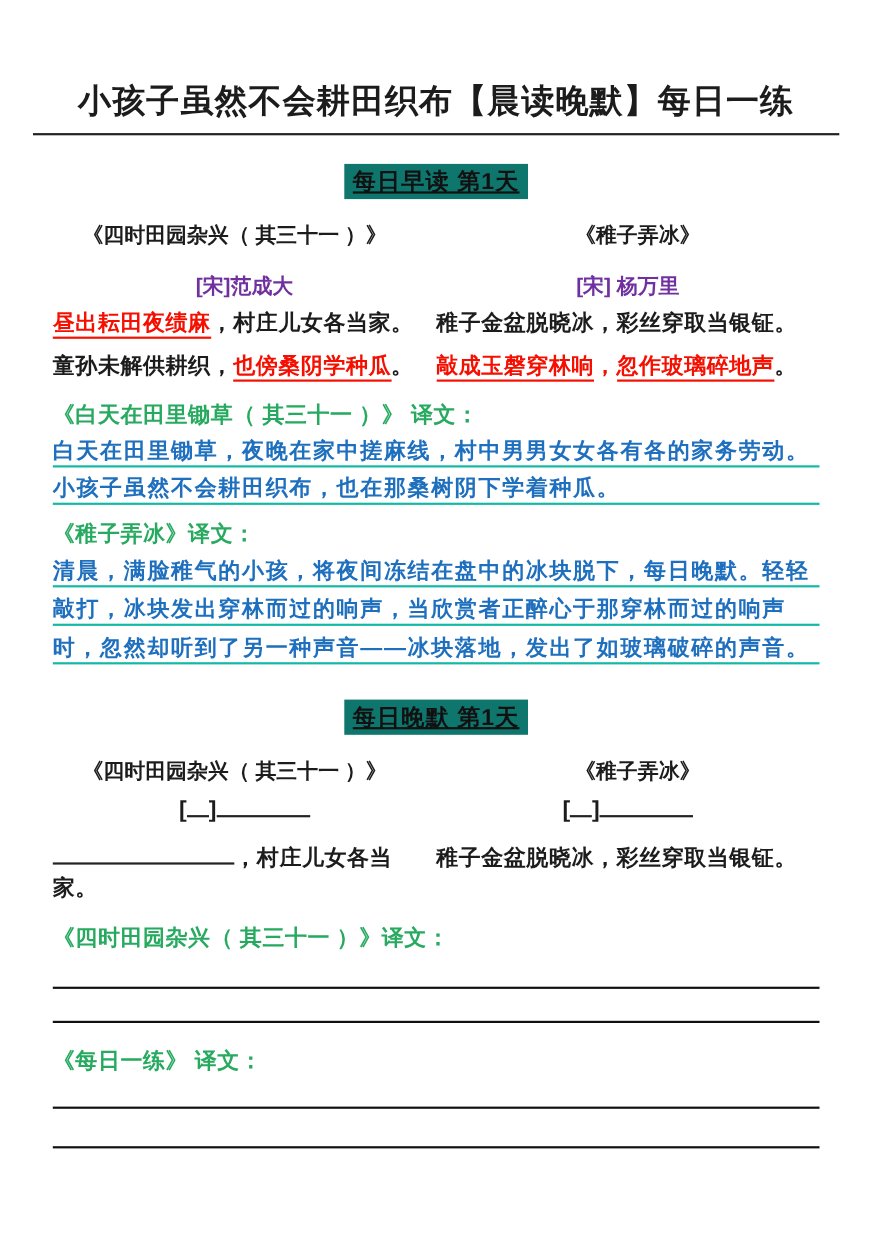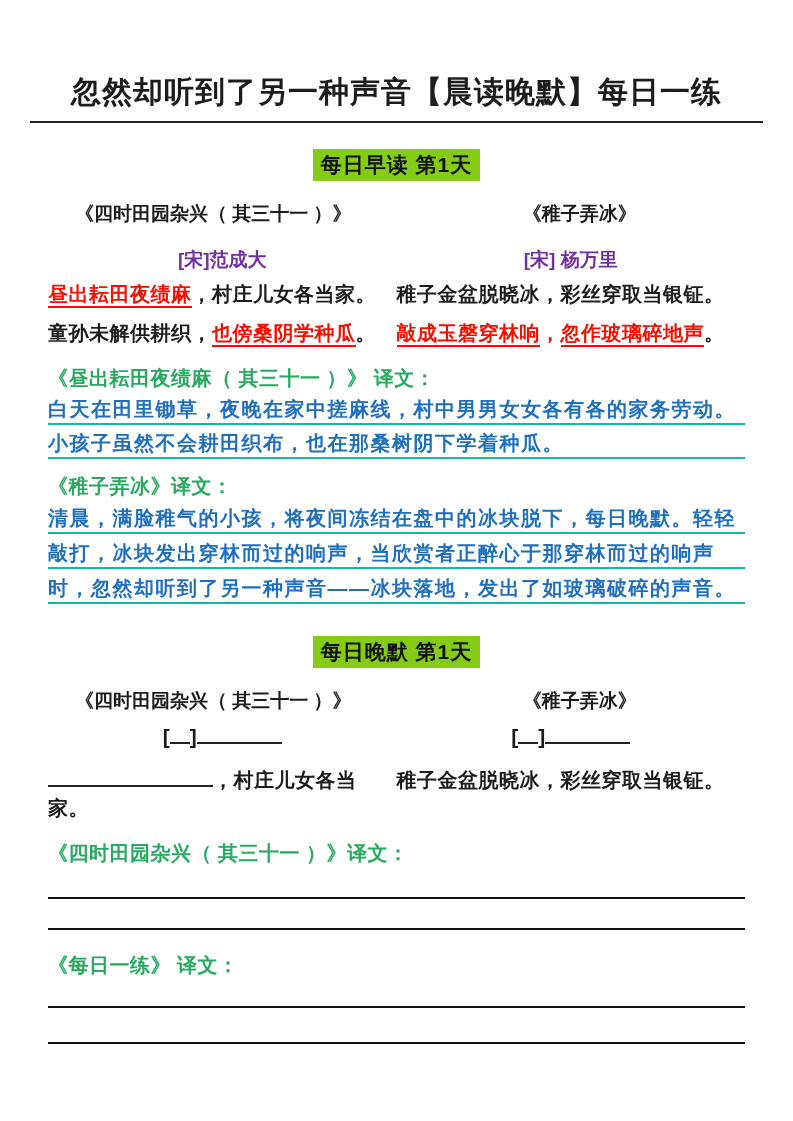--- a/index.html
+++ b/index.html
@@ -13,22 +13,22 @@
     margin-top:72px; border-bottom:2px solid #222;
     padding-bottom:8px; text-align:center;
   }
   .title { font-size:30px; letter-spacing:1px; font-weight:900; }
   .content { padding:0 18px; }
 
   .section-header-row { text-align:center; }
   .m-top-26 { margin-top:26px; }
   .m-top-32 { margin-top:32px; }
   .section-header {
-    display:inline-block; background:#84cc16; color:#111;
-    font-size:21px; padding:2px 8px; letter-spacing:1px;
+    display:inline-block; background:#0f766e; color:#111;
+    font-size:21px; padding:2px 8px; letter-spacing:1px;text-decoration:underline;
   }
 
   .two-col { display:flex; }
   .two-col > div { flex:1 1 50%; }
   .centered { text-align:center; }
 
   .poem-titles { margin-top:20px; font-size:19px;gap:36px; }
   .authors { margin-top:20px; font-size:19px; }
   .purple { color:#7030a0; }
 
@@ -69,21 +69,21 @@
   .writing-line { width:100%; border-bottom:2px solid #111; }
   .wl-1 { height:33px; } .wl-2 { height:31px; }
   .wl-3 { height:30px; } .wl-4 { height:36px; }
 </style>
 </head>
 <body>
 
 <div class="page">
 
   <div class="title-wrap">
-    <h1 class="title">忽然却听到了另一种声音【晨读晚默】每日一练</h1>
+    <h1 class="title">小孩子虽然不会耕田织布【晨读晚默】每日一练</h1>
   </div>
 
   <div class="content">
 
     <div class="section-header-row m-top-26">
       <span class="section-header">每日早读 第1天</span>
     </div>
 
     <div class="two-col poem-titles">
       <div class="centered">《四时田园杂兴（ 其三十一 ）》</div>
@@ -106,21 +106,21 @@
 
     <div class="two-col poem-row pm-2">
       <div>
         <span>童孙未解供耕织，</span><span class="red-u">也傍桑阴学种瓜</span><span>。</span>
       </div>
       <div>
         <span class="red-u">敲成玉磬穿林响</span><span class="red">，</span><span class="red-u">忽作玻璃碎地声</span><span>。</span>
       </div>
     </div>
 
-    <div class="green-header gm-1">《昼出耘田夜绩麻（ 其三十一 ）》 译文：</div>
+    <div class="green-header gm-1">《白天在田里锄草（ 其三十一 ）》 译文：</div>
     <div class="blue-line">白天在田里锄草，夜晚在家中搓麻线，村中男男女女各有各的家务劳动。</div>
     <div class="blue-line">小孩子虽然不会耕田织布，也在那桑树阴下学着种瓜。</div>
 
     <div class="green-header gm-2">《稚子弄冰》译文：</div>
     <div class="blue-line h35">清晨，满脸稚气的小孩，将夜间冻结在盘中的冰块脱下，每日晚默。轻轻</div>
     <div class="blue-line h35">敲打，冰块发出穿林而过的响声，当欣赏者正醉心于那穿林而过的响声</div>
     <div class="blue-line h35">时，忽然却听到了另一种声音——冰块落地，发出了如玻璃破碎的声音。</div>
 
     <div class="section-header-row m-top-32">
       <span class="section-header">每日晚默 第1天</span>

